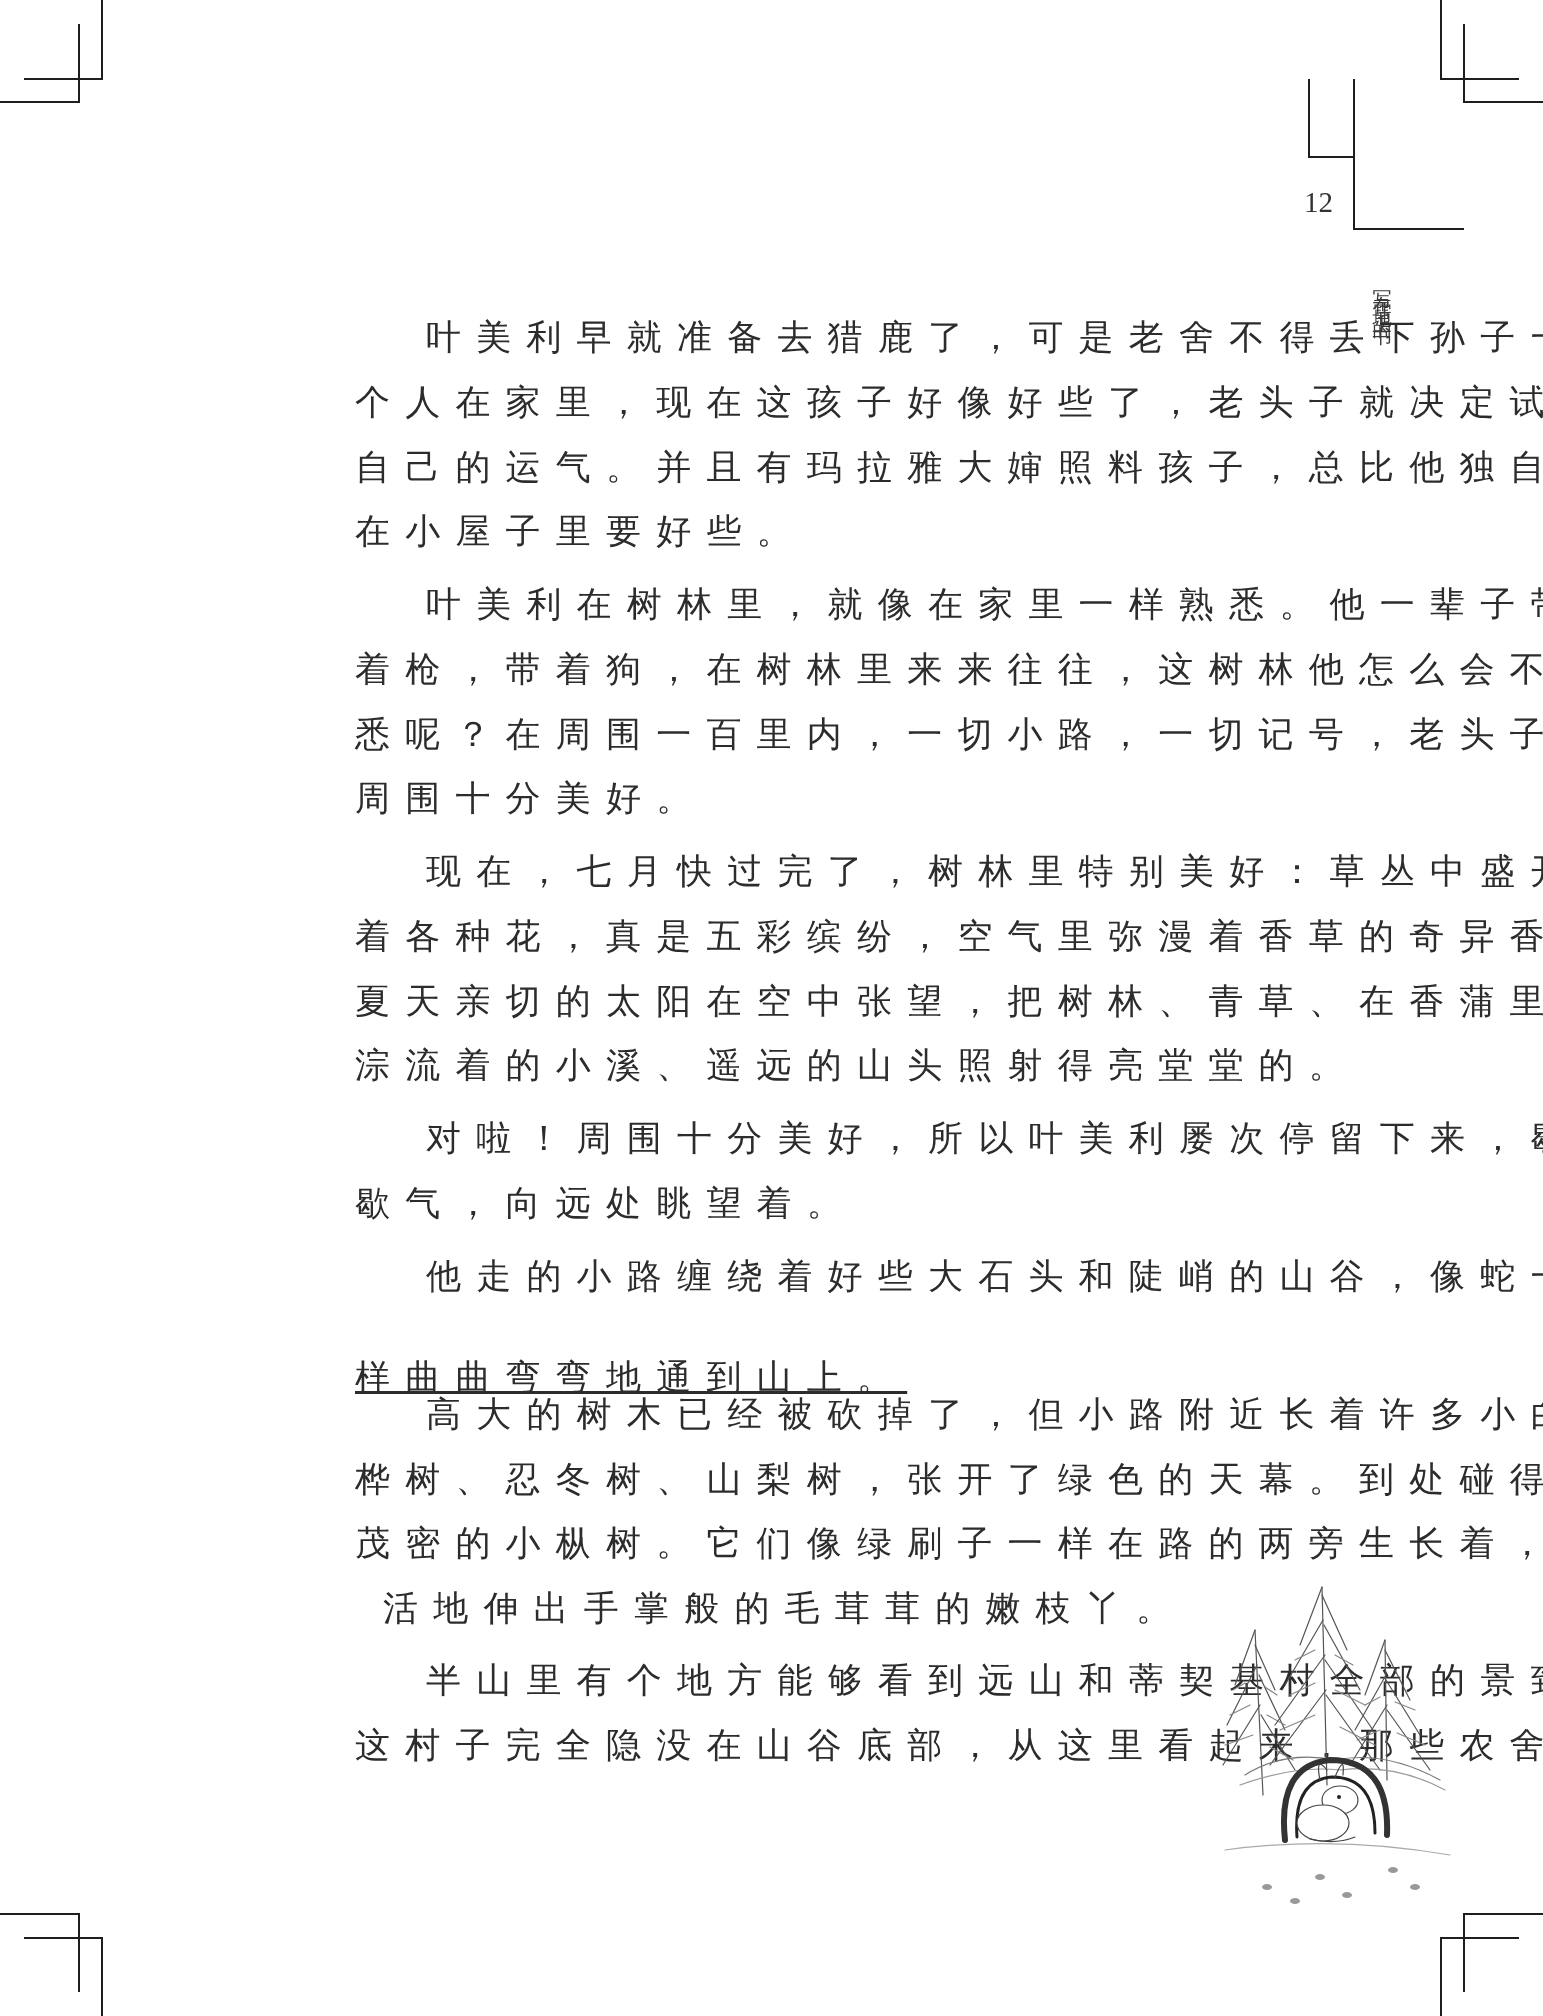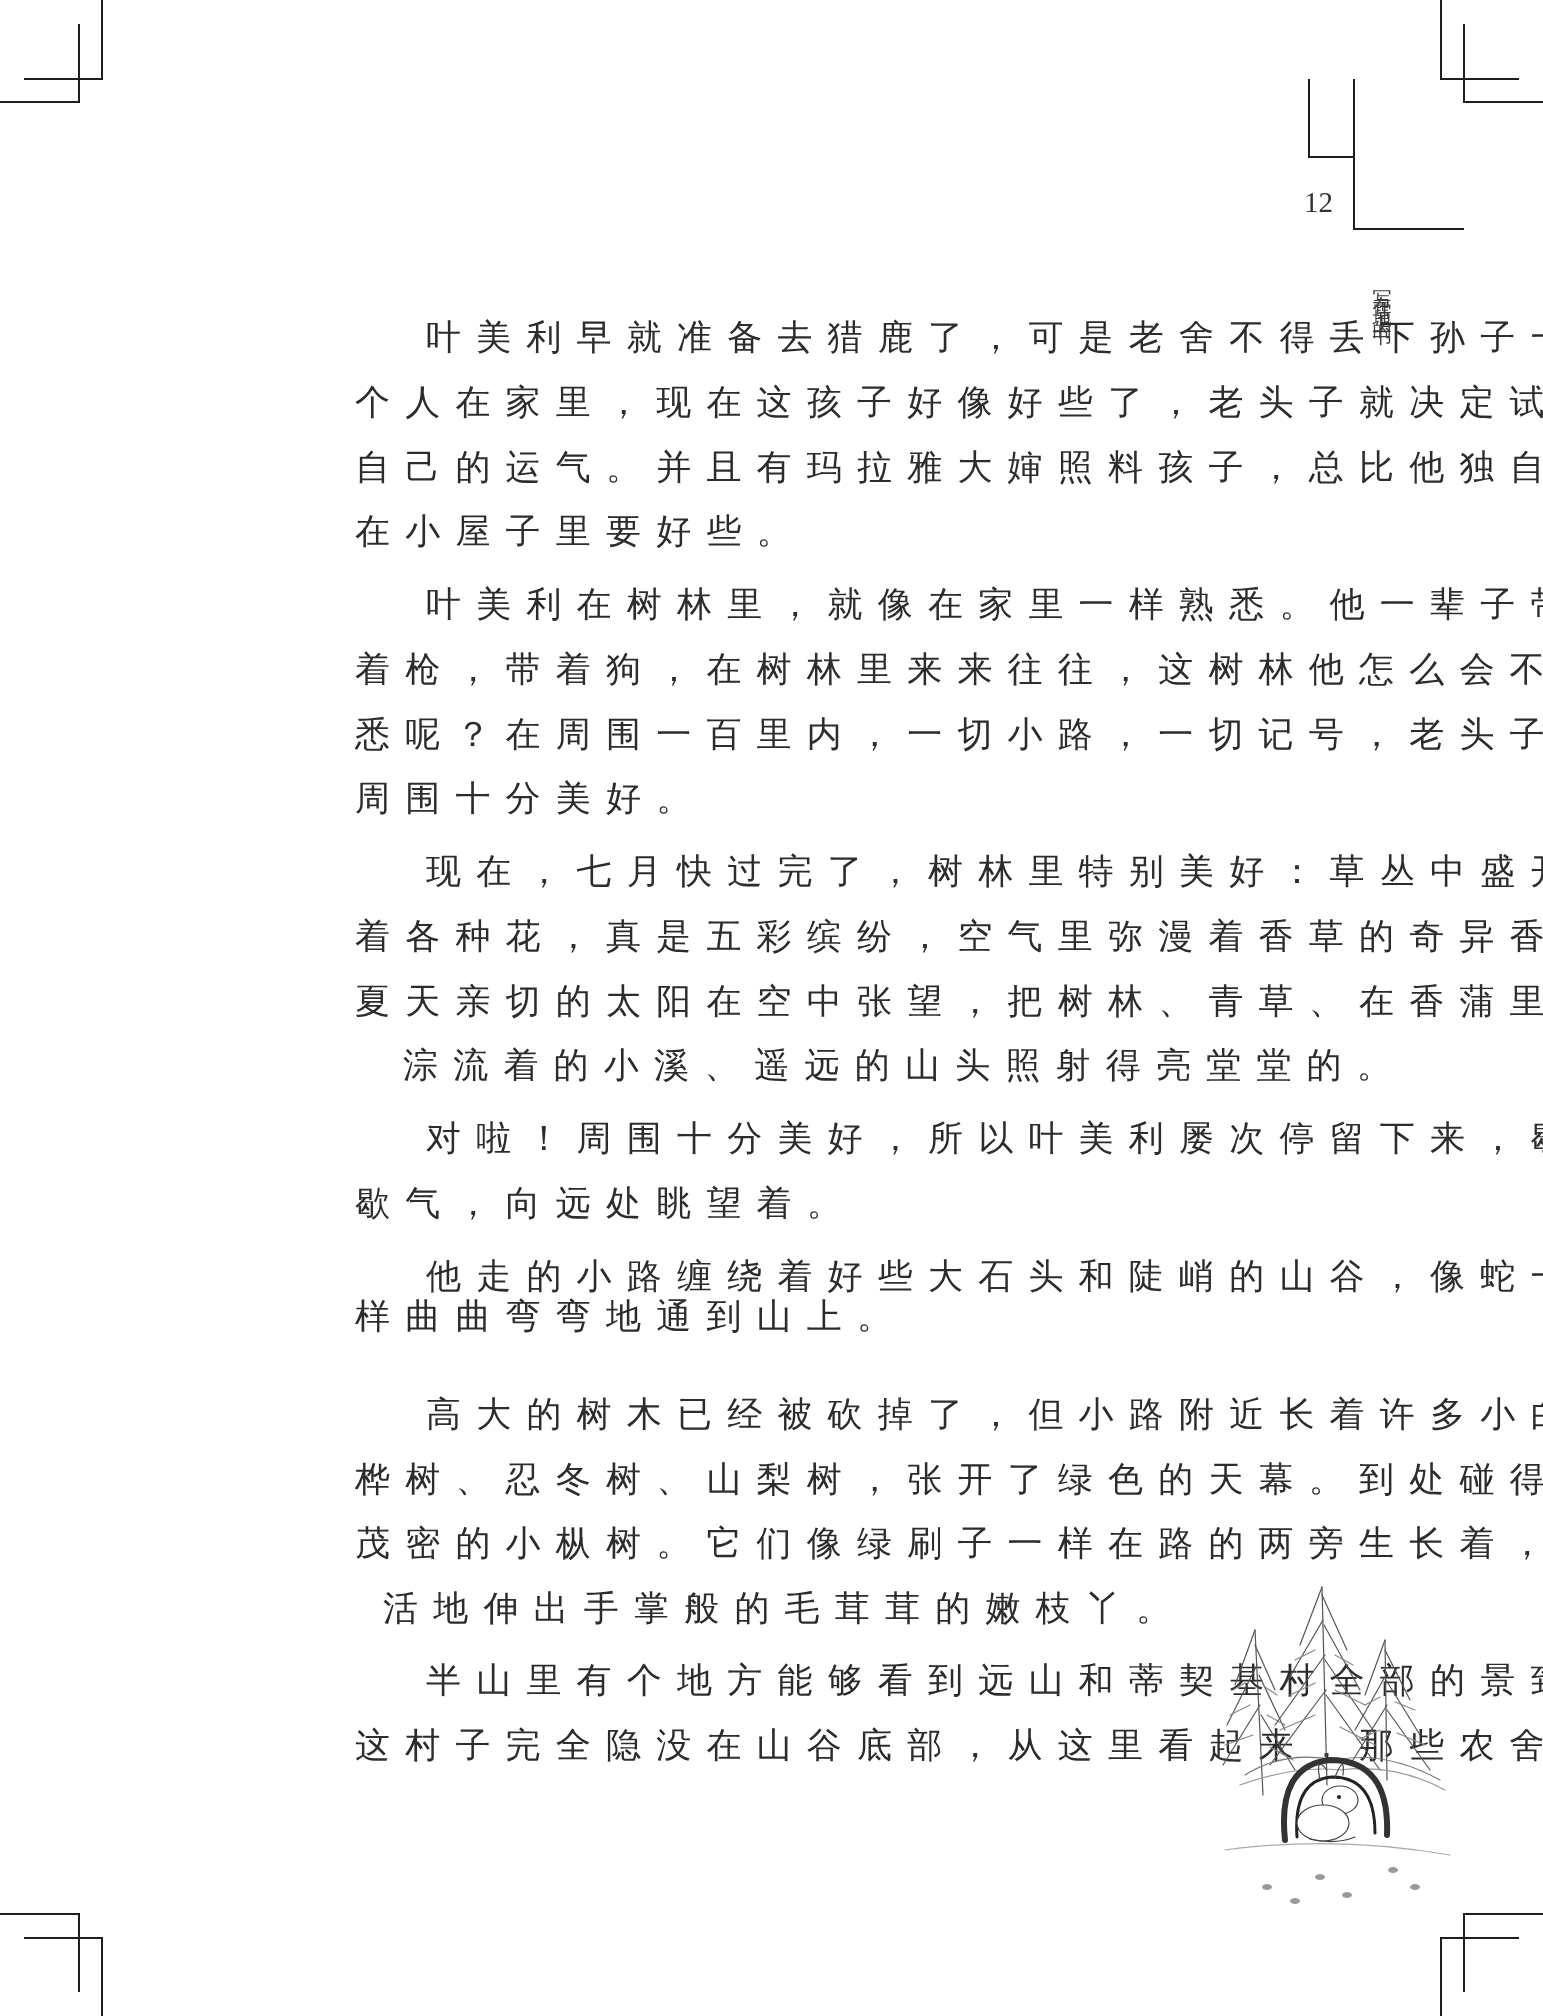--- a/index.html
+++ b/index.html
@@ -69,27 +69,27 @@
   <div class="line" style="top:506px;">在小屋子里要好些。</div>
 
   <div class="line indent" style="top:579px;">叶美利在树林里，就像在家里一样熟悉。他一辈子带</div>
   <div class="line" style="top:644px;">着枪，带着狗，在树林里来来往往，这树林他怎么会不熟</div>
   <div class="line" style="top:709px;">悉呢？在周围一百里内，一切小路，一切记号，老头子都</div>
   <div class="line" style="top:773px;">周围十分美好。</div>
 
   <div class="line indent" style="top:846px;">现在，七月快过完了，树林里特别美好：草丛中盛开</div>
   <div class="line" style="top:911px;">着各种花，真是五彩缤纷，空气里弥漫着香草的奇异香味，</div>
   <div class="line" style="top:976px;">夏天亲切的太阳在空中张望，把树林、青草、在香蒲里淙</div>
-  <div class="line" style="top:1040px;margin-left:48px;">淙流着的小溪、遥远的山头照射得亮堂堂的。</div>
+  <div class="line" style="top:1040px;">淙流着的小溪、遥远的山头照射得亮堂堂的。</div>
 
   <div class="line indent" style="top:1113px;">对啦！周围十分美好，所以叶美利屡次停留下来，歇</div>
   <div class="line" style="top:1178px;">歇气，向远处眺望着。</div>
 
   <div class="line indent" style="top:1251px;">他走的小路缠绕着好些大石头和陡峭的山谷，像蛇一</div>
-  <div class="line" style="top:1291px;">样曲曲弯弯地通到山上。</div>
+  <div class="line" style="top:1352px;text-decoration:underline;">样曲曲弯弯地通到山上。</div>
 
   <div class="line indent" style="top:1389px;">高大的树木已经被砍掉了，但小路附近长着许多小白</div>
   <div class="line" style="top:1454px;">桦树、忍冬树、山梨树，张开了绿色的天幕。到处碰得到</div>
   <div class="line" style="top:1518px;">茂密的小枞树。它们像绿刷子一样在路的两旁生长着，快</div>
   <div class="line" style="top:1583px;margin-left:28px;">活地伸出手掌般的毛茸茸的嫩枝丫。</div>
 
   <div class="line indent" style="top:1655px;">半山里有个地方能够看到远山和蒂契基村全部的景致。</div>
   <div class="line" style="top:1720px;">这村子完全隐没在山谷底部，从这里看起来，那些农舍只</div>
 </div>
 

